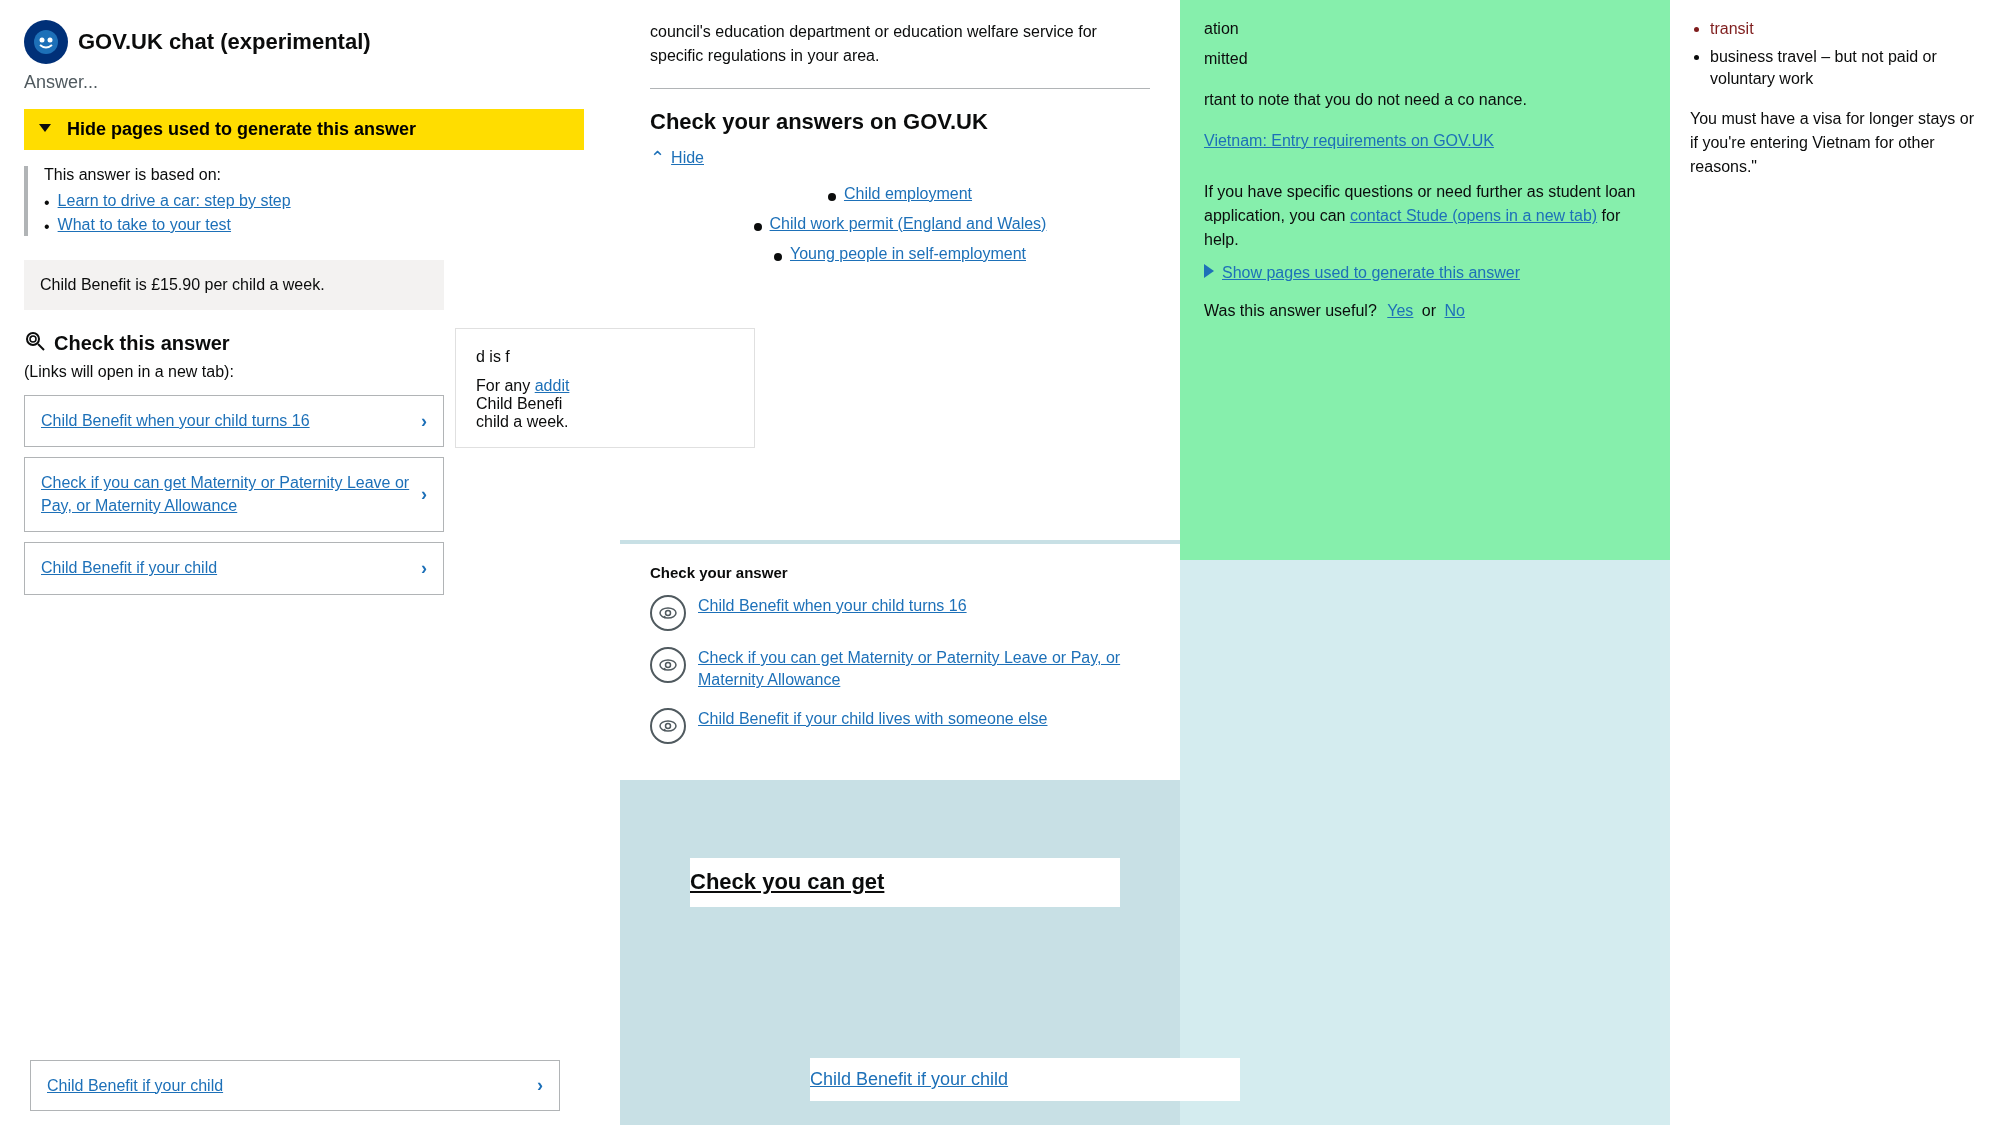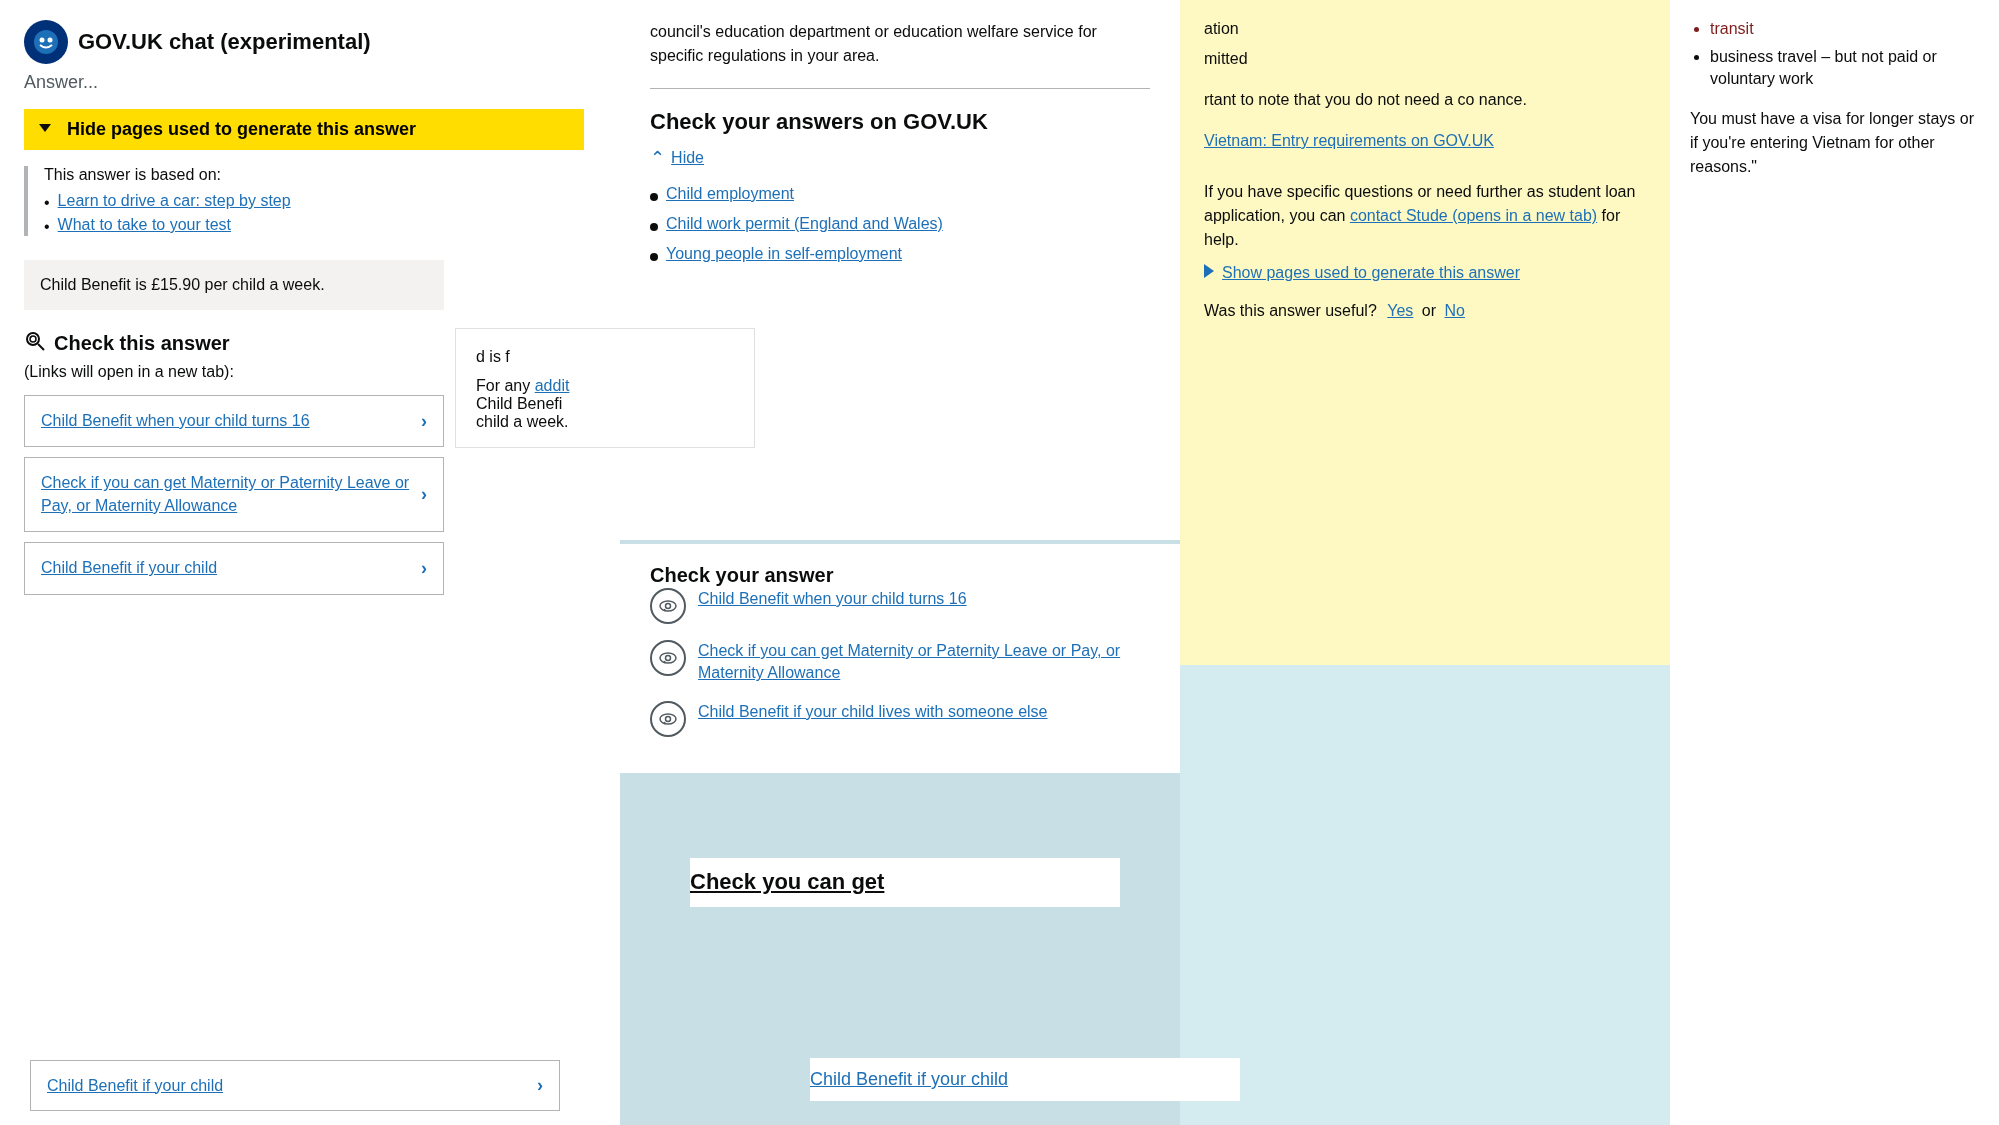--- a/index.html
+++ b/index.html
@@ -169,36 +169,37 @@
     .check-answers-list {
       list-style: none;
       padding: 0;
     }
 
     .check-answers-list li {
       display: flex;
       align-items: flex-start;
       gap: 8px;
       margin-bottom: 12px;
+      justify-content: center;
     }
 
     .bullet-circle {
       width: 8px;
       height: 8px;
       border-radius: 50%;
       background: #0b0c0c;
       margin-top: 8px;
       flex-shrink: 0;
     }
 
     .check-your-answer-title {
-      font-size: 20px;
+      font-size: 15px;
       font-weight: bold;
       color: #0b0c0c;
-      margin-bottom: 1px;
+      margin-bottom: 14px;
     }
 
     .check-your-answer-item {
       display: flex;
       align-items: flex-start;
       gap: 12px;
       margin-bottom: 16px;
     }
 
     .eye-icon-circle {
@@ -395,21 +396,21 @@
   <div style="font-size:16px; color:#0b0c0c;">
     <span>Child Benefi</span>
   </div>
   <div style="font-size:16px; color:#0b0c0c;">
     <span>child a week.</span>
   </div>
 </div>
 
 <div style="position:absolute; left:1180px; top:0; width:490px; height:1125px; background:#d4ecef; overflow:hidden;">
 
-  <div style="background:#fef9c3; padding:20px 24px 0 24px; height:665px;">
+  <div style="background:#86efac; padding:20px 24px 0 24px; height:560px;">
     <div style="font-size:16px; color:#0b0c0c; margin-bottom:12px;">
       <span>ation</span>
     </div>
     <div style="font-size:16px; color:#0b0c0c; margin-bottom:20px;">
       <span>mitted</span>
     </div>
 
     <div style="font-size:16px; color:#0b0c0c; line-height:1.5; margin-bottom:20px;">
       <span>rtant to note that you do not need a co nance.</span>
     </div>

